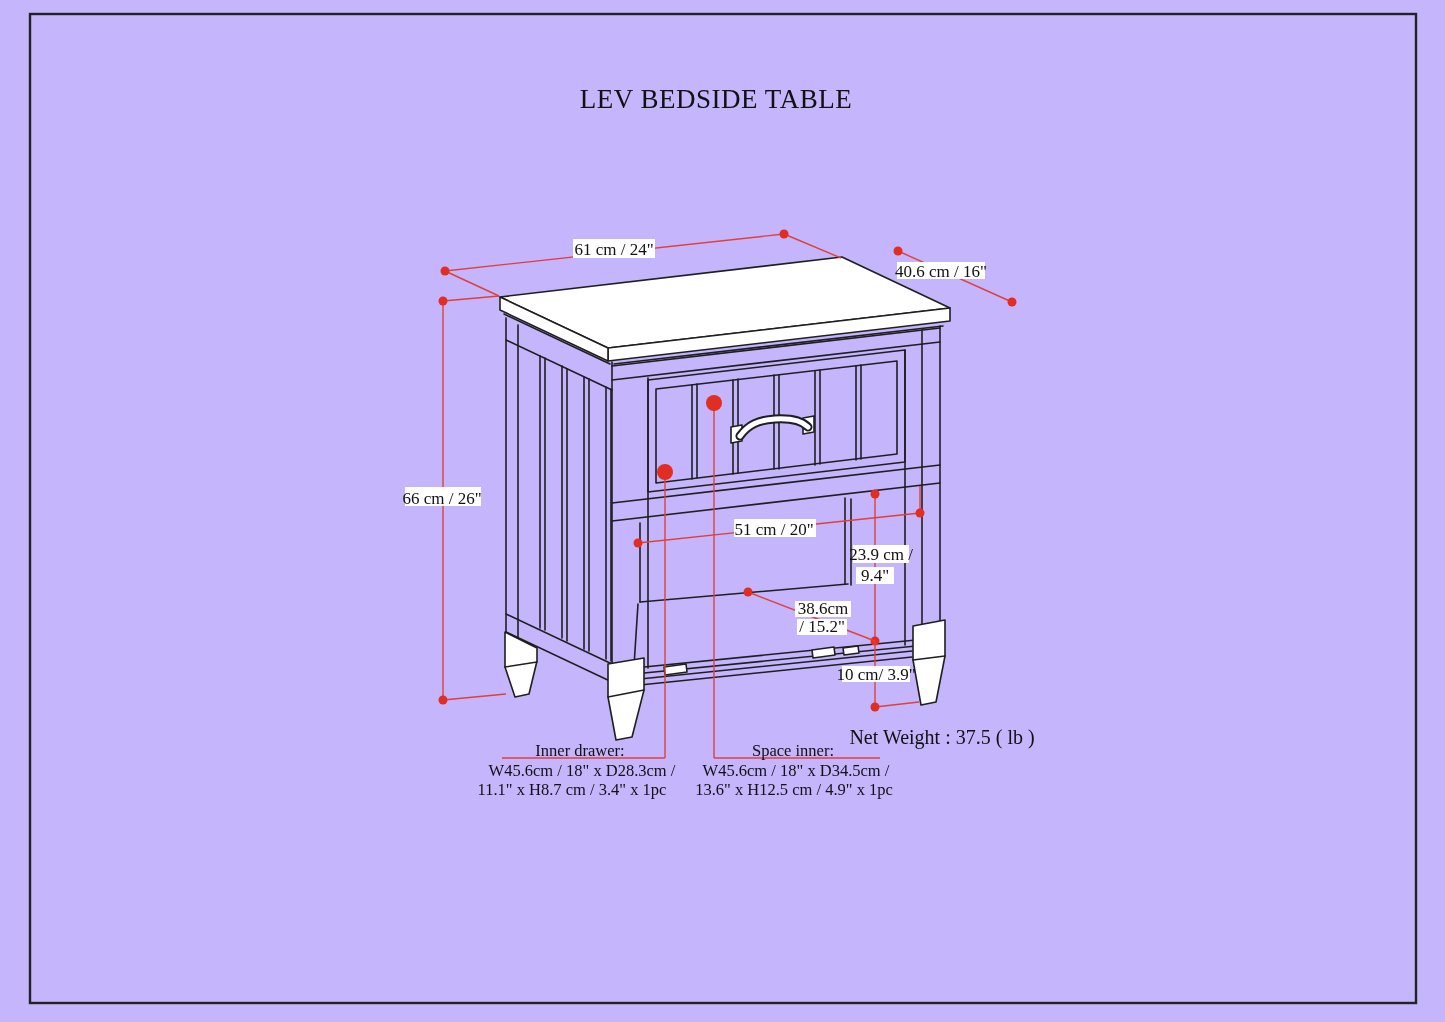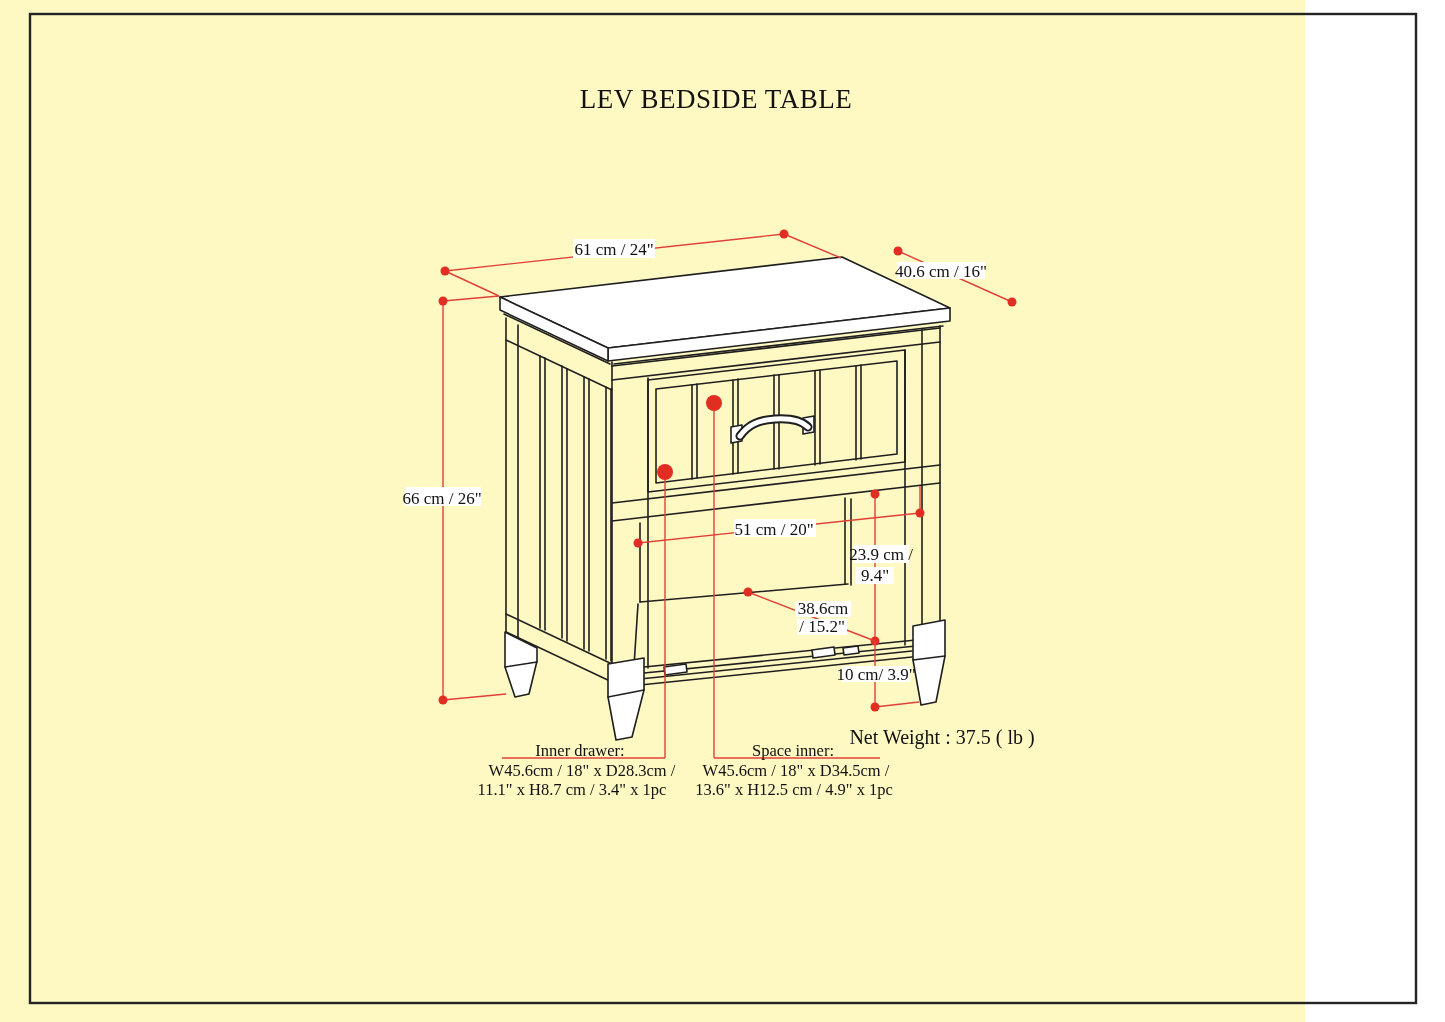--- a/index.html
+++ b/index.html
@@ -1,16 +1,16 @@
 <!DOCTYPE html>
 <html><head>
 <meta charset="utf-8">
 <style>
   html,body{margin:0;padding:0;background:#fff;}
-  .page{position:relative;width:1305px;height:1022px;background:#fef9c3;}
+  .page{position:relative;width:1445px;height:1022px;background:#c4b5fd;}
   svg{display:block;}
   .k  {stroke:#1f1f1f;fill:none;stroke-width:1.6;stroke-linejoin:round;stroke-linecap:round;}
   .kf {stroke:#1f1f1f;fill:#ffffff;stroke-width:1.6;stroke-linejoin:round;}
   .r  {stroke:#e04038;fill:none;stroke-width:1.4;}
   .rd {fill:#e22d22;stroke:none;}
   .wb {fill:#ffffff;stroke:none;}
   .t  {font-family:"Liberation Serif", serif;fill:#111;}
   .dim{font-size:17px;}
   .spec{font-size:16.5px;}
   .nw {font-size:20px;}

